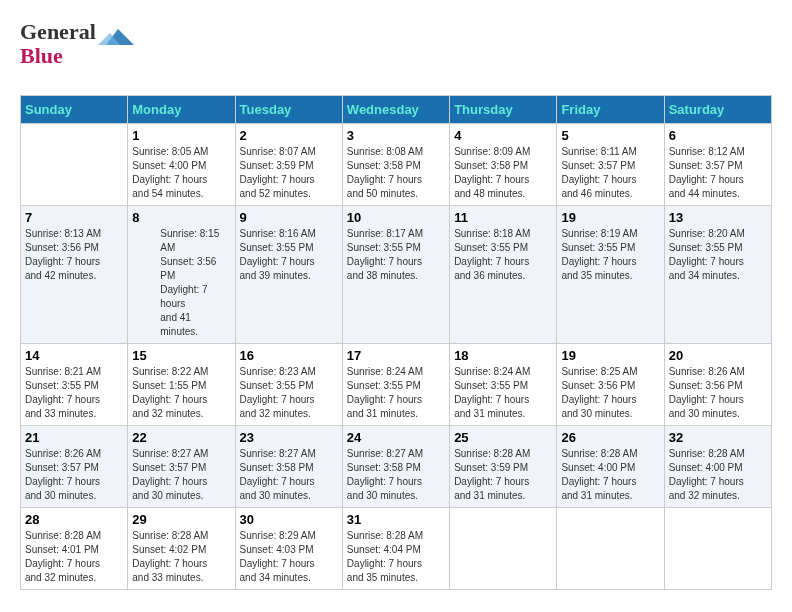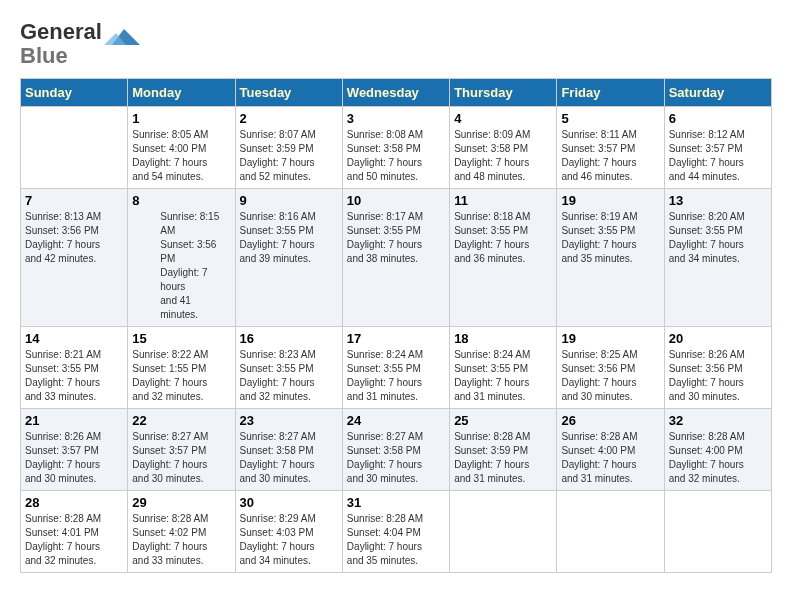--- a/index.html
+++ b/index.html
@@ -6,54 +6,55 @@
     body {
       font-family: Arial, sans-serif;
       background: #fff;
       width: 792px;
       min-height: 612px;
       padding: 20px;
     }
     .header {
       display: flex;
       align-items: flex-start;
-      margin-bottom: 10px;
+      margin-bottom: 27px;
+      font-family: Liberation Serif, serif;
     }
     .logo {
       display: flex;
       flex-direction: column;
       align-items: flex-start;
     }
     .logo-text {
       font-size: 22px;
       font-weight: bold;
       color: #333;
       line-height: 1.1;
     }
-    .logo-text span.blue { color: #737373; }
+    .logo-text span.blue { color: #be185d; }
     .title-block {
       text-align: right;
     }
     .main-title {
       font-size: 36px;
       font-weight: bold;
       color: #333;
     }
     .subtitle {
       font-size: 16px;
       color: #555;
     }
     table {
       width: 100%;
       border-collapse: collapse;
       font-size: 11px;
     }
     thead tr th {
       background-color: #1a6faf;
-      color: #fef9c3;
+      color: #5eead4;
       padding: 6px 4px;
       text-align: left;
       font-size: 13px;
       font-weight: bold;
       border: 1px solid #ccc;
     }
     tbody tr td {
       border: 1px solid #ccc;
       vertical-align: top;
       padding: 4px 4px;

